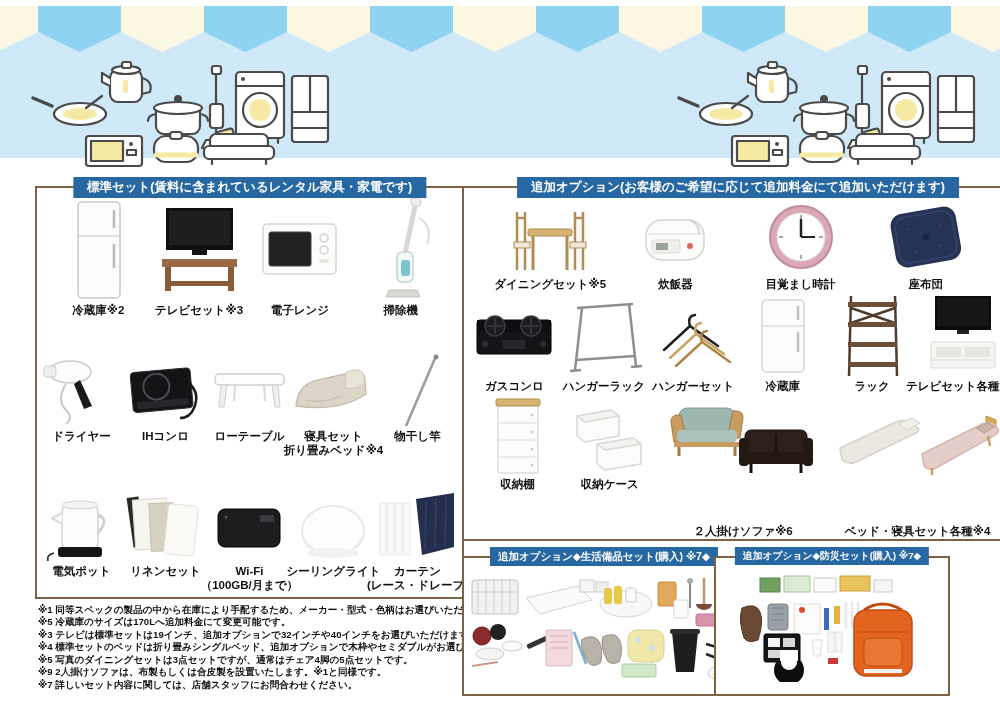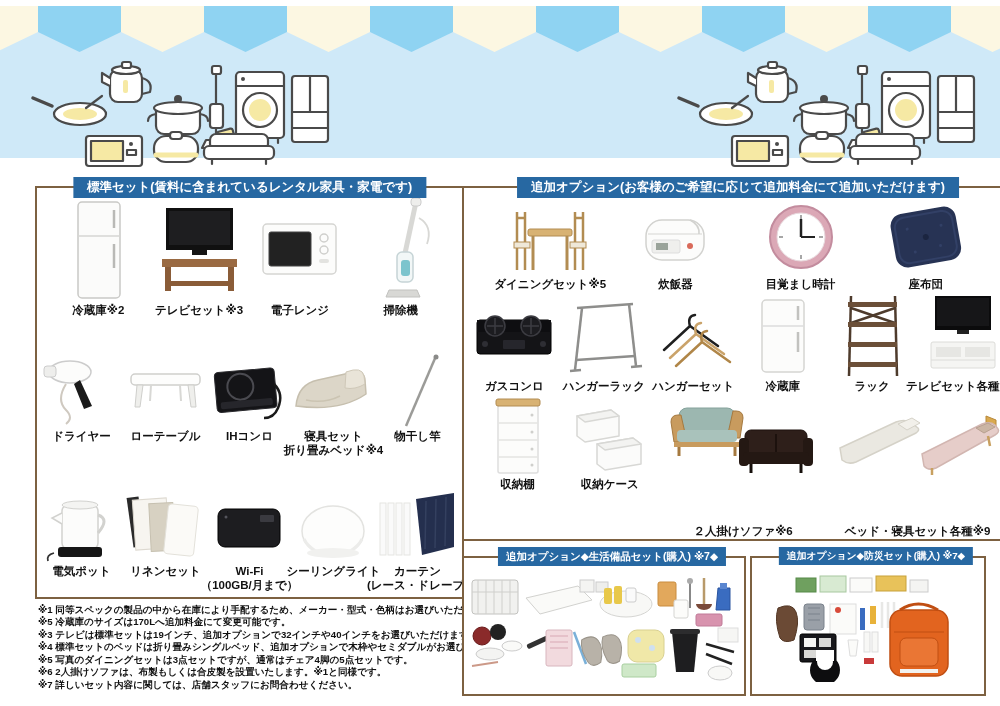--- a/index.html
+++ b/index.html
@@ -38,23 +38,23 @@
   .lbl{font-size:11.5px;font-weight:700;color:#111;text-align:center;
     line-height:1.2;white-space:nowrap;}
 
   
   .footnotes{position:absolute;left:38px;top:604px;width:430px;}
   .fn{font-size:9.6px;font-weight:700;color:#111;line-height:1.3;white-space:nowrap;}
 
   
   .pbox{position:absolute;border:2px solid #7d6141;background:#fff;box-sizing:border-box;}
   .box-life{left:462px;top:556px;width:284px;height:140px;}
-  .box-emg{left:750px;top:556px;width:236px;height:140px;}
+  .box-emg{left:714px;top:556px;width:236px;height:140px;}
   .bhead{position:absolute;top:-11px;left:50%;transform:translateX(-50%);
-    background:#2768a2;color:#fff;font-weight:700;padding:3px 8px;white-space:nowrap;line-height:1.2;margin-left:8px;}
+    background:#2768a2;color:#fff;font-weight:700;padding:3px 8px;white-space:nowrap;line-height:1.2;}
   .bhead-life{font-size:10.5px;}
   .bhead-emg{font-size:9.8px;}
   .pbox .collage{display:block;margin:16px auto 0;}
 </style>
 </head>
 <body>
 
 <div class="canvas">
 
   <svg width="0" height="0" style="position:absolute" aria-hidden="true">
@@ -196,38 +196,38 @@
           <svg class="photo" width="83" height="76" viewBox="0 0 83 76">
             <ellipse cx="30" cy="18" rx="21" ry="11" fill="#fcfcfb" stroke="#ccc" stroke-width="1.5"></ellipse>
             <rect x="4" y="12" width="12" height="11" rx="3" fill="#eeeeec" stroke="#ccc"></rect>
             <path d="M40,26 l12,26 l-8,3 l-10,-25 z" fill="#1a1a1a"></path>
             <path d="M26,30 q-10,16 0,26 q8,8 0,14" fill="none" stroke="#cfc9c0" stroke-width="2"></path>
           </svg>
           <div class="lbl">ドライヤー</div>
         </div>
         <div class="item w83">
           <svg class="photo" width="83" height="76" viewBox="0 0 83 76">
+            <g transform="rotate(-5 40 40)">
+              <rect x="8" y="16" width="60" height="40" rx="4" fill="#141417" stroke="#2a2a2e"></rect>
+              <circle cx="33" cy="32" r="13" fill="none" stroke="#4a4a50" stroke-width="2"></circle>
+              <rect x="12" y="46" width="52" height="7" rx="2" fill="#26262b"></rect>
+            </g>
+            <path d="M66,30 q10,10 4,24 q-4,10 -14,10" fill="none" stroke="#1a1a1a" stroke-width="2.5"></path>
+          </svg>
+          <div class="lbl">IHコンロ</div>
+        </div>
+        <div class="item w83">
+          <svg class="photo" width="83" height="76" viewBox="0 0 83 76">
             <rect x="7" y="20" width="69" height="11" rx="4" fill="#fdfdfc" stroke="#cfcfcc" stroke-width="1.5"></rect>
             <path d="M13,31 l-2,22 h5 l3,-22 z" fill="#efefec" stroke="#cfcfcc"></path>
             <path d="M64,31 l3,22 h5 l-2,-22 z" fill="#efefec" stroke="#cfcfcc"></path>
             <line x1="27" y1="31" x2="26" y2="47" stroke="#d8d8d5" stroke-width="2"></line>
             <line x1="56" y1="31" x2="57" y2="47" stroke="#d8d8d5" stroke-width="2"></line>
           </svg>
           <div class="lbl">ローテーブル</div>
-        </div>
-        <div class="item w83">
-          <svg class="photo" width="83" height="76" viewBox="0 0 83 76">
-            <g transform="rotate(-5 40 40)">
-              <rect x="8" y="16" width="60" height="40" rx="4" fill="#141417" stroke="#2a2a2e"></rect>
-              <circle cx="33" cy="32" r="13" fill="none" stroke="#4a4a50" stroke-width="2"></circle>
-              <rect x="12" y="46" width="52" height="7" rx="2" fill="#26262b"></rect>
-            </g>
-            <path d="M66,30 q10,10 4,24 q-4,10 -14,10" fill="none" stroke="#1a1a1a" stroke-width="2.5"></path>
-          </svg>
-          <div class="lbl">IHコンロ</div>
         </div>
         <div class="item w83">
           <svg class="photo" width="83" height="76" viewBox="0 0 83 76">
             <path d="M4,52 Q6,30 26,26 L62,18 Q72,16 73,26 L74,40 Q48,58 4,52 Z" fill="#dcd6c8" stroke="#c6bfae" stroke-width="1.5"></path>
             <path d="M54,18 q16,-6 18,4 l1,8 q-10,6 -20,4 z" fill="#e9e4d8" stroke="#cfc8b8"></path>
             <path d="M14,46 q18,4 34,-4" fill="none" stroke="#cbc4b2" stroke-width="1.5"></path>
           </svg>
           <div class="lbl">寝具セット</div>
           <div class="lbl">折り畳みベッド※4</div>
         </div>
@@ -495,33 +495,33 @@
         <div class="item w164">
           <svg class="photo" width="164" height="84" viewBox="0 0 164 84">
             <path d="M4,54 L60,28 q8,-3 14,0 l8,6 q2,2 -2,5 L20,68 q-8,3 -14,-2 z" fill="#eae8e1" stroke="#d5d2c8" stroke-width="1.5"></path>
             <path d="M62,30 l14,-6 l8,5 l-13,7 z" fill="#f2f0ea" stroke="#d5d2c8"></path>
             <path d="M150,22 l10,4 v14 l-10,-2 z" fill="#d9a94f" stroke="#b8883a"></path>
             <path d="M86,60 L146,30 q8,-3 13,1 l3,4 q2,3 -3,6 L100,74 q-8,3 -12,-2 z" fill="#e6cdc9" stroke="#d2b6b1" stroke-width="1.5"></path>
             <path d="M140,34 l12,-5 l7,4 l-11,6 z" fill="#cbb5a4" stroke="#b8a090"></path>
             <line x1="96" y1="74" x2="96" y2="81" stroke="#c8a060" stroke-width="2.5"></line>
             <line x1="152" y1="42" x2="154" y2="52" stroke="#c8a060" stroke-width="2.5"></line>
           </svg>
-          <div class="lbl">ベッド・寝具セット各種※9</div>
+          <div class="lbl">ベッド・寝具セット各種※4</div>
         </div>
       </div>
     </div>
   </div>
 
   <div class="footnotes">
     <div class="fn">※1 同等スペックの製品の中から在庫により手配するため、メーカー・型式・色柄はお選びいただけません</div>
     <div class="fn">※5 冷蔵庫のサイズは170Lへ追加料金にて変更可能です。</div>
     <div class="fn">※3 テレビは標準セットは19インチ、追加オプションで32インチや40インチをお選びいただけます。</div>
     <div class="fn">※4 標準セットのベッドは折り畳みシングルベッド、追加オプションで木枠やセミダブルがお選びいただけます。</div>
     <div class="fn">※5 写真のダイニングセットは3点セットですが、通常はチェア4脚の5点セットです。</div>
-    <div class="fn">※6 2人掛けソファは、布製もしくは合皮製を設置いたします。※1と同様です。</div>
+    <div class="fn">※9 2人掛けソファは、布製もしくは合皮製を設置いたします。※1と同様です。</div>
     <div class="fn">※7 詳しいセット内容に関しては、店舗スタッフにお問合わせください。</div>
   </div>
 
   <div class="pbox box-life">
     <div class="bhead bhead-life">追加オプション◆生活備品セット(購入) ※7◆</div>
     <svg class="collage" width="272" height="108" viewBox="0 0 272 108">
       <rect x="4" y="6" width="46" height="34" rx="3" fill="#f1f1ef" stroke="#c2c2bf"></rect>
       <path d="M10,6 v34 M18,6 v34 M26,6 v34 M34,6 v34 M42,6 v34 M4,18 h46" stroke="#cfcfcc" fill="none"></path>
       <path d="M58,24 l52,-12 l14,14 l-52,14 z" fill="#fafaf8" stroke="#d2d2cf"></path>
       <rect x="112" y="6" width="14" height="12" fill="#f4f4f2" stroke="#ccc"></rect>

